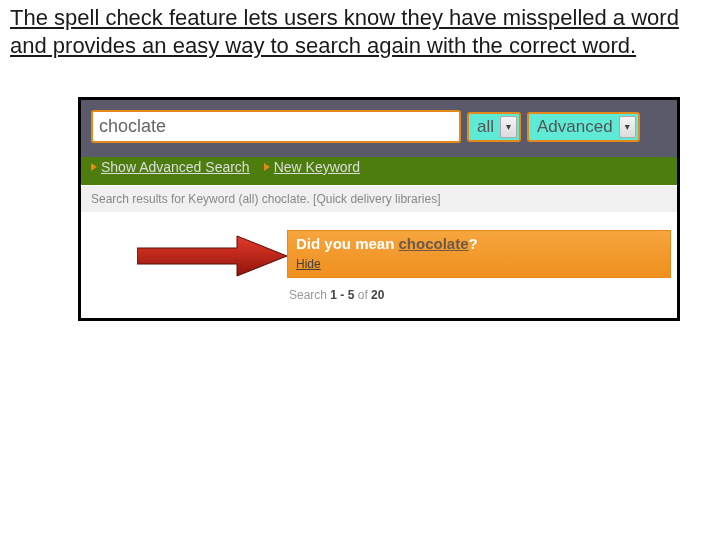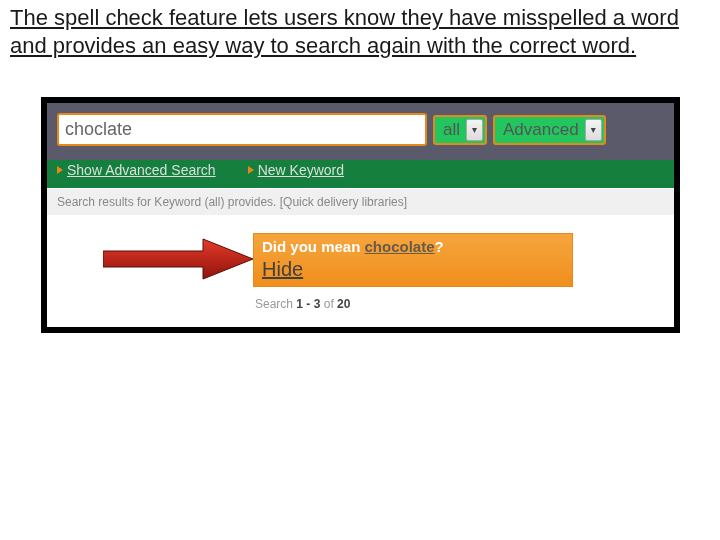--- a/index.html
+++ b/index.html
@@ -11,22 +11,22 @@
     color: #1a1a1a;
   }
   .intro {
     padding: 4px 10px 0 10px;
     font-size: 22px;
     line-height: 1.25;
     max-width: 690px;
     text-decoration: underline;
   }
   .shot {
-    margin: 38px 40px 0 41px;
-    border: 6px solid #000000;
+    margin: 38px 40px 0 78px;
+    border: 3px solid #000000;
   }
   .searchbar {
     background: #5a5a6a;
     padding: 10px 10px 8px 10px;
     display: flex;
     flex-wrap: wrap;
     gap: 6px;
     align-items: center;
   }
   .framed {
@@ -43,21 +43,21 @@
   .query input {
     width: 100%;
     font-size: 18px;
     color: #666;
     border: none;
     outline: none;
     padding: 2px 4px;
     font-family: inherit;
   }
   .drop {
-    background: #22c55e;
+    background: #5eead4;
     display: inline-flex;
     align-items: center;
     padding: 2px 2px 2px 8px;
     font-size: 17px;
     color: #555;
     height: 30px;
   }
   .drop .lbl { padding-right: 6px; }
   .drop .btn {
     width: 17px; height: 22px;
@@ -72,24 +72,24 @@
     background: linear-gradient(#e25519,#c03a0a);
     color: #fff;
     font-family: "Trebuchet MS", sans-serif;
     font-size: 18px;
     padding: 5px 16px;
     border: none;
     border-radius: 4px;
     margin-top: 4px;
   }
   .linksrow {
-    background: #15803d;
+    background: #4d7c0f;
     padding: 2px 10px 10px 10px;
     display: flex;
-    gap: 32px;
+    gap: 14px;
     align-items: center;
     font-family: "Trebuchet MS", sans-serif;
     font-size: 14px;
   }
   .linksrow .lnk {
     color: #ddd;
     text-decoration: underline;
     display: inline-flex;
     align-items: center;
     gap: 4px;
@@ -120,37 +120,37 @@
     width: 150px;
     height: 44px;
     pointer-events: none;
   }
   .dym {
     margin-left: 196px;
     border: 1px solid #e58a1a;
     background: #f39a2c;
     background: linear-gradient(#f6a53e,#ef8f1d);
     padding: 4px 8px 4px 8px;
-    width: 320px;
+    width: 384px;
     font-family: "Trebuchet MS", sans-serif;
     font-size: 15px;
     color: #fff;
     line-height: 1.25;
   }
   .dym .sugg {
     color: #6a5a4a;
     text-decoration: underline;
     font-weight: bold;
   }
   .dym .q { color:#fff; }
   .dym .hide {
     display: inline-block;
     color: #404040;
     text-decoration: underline;
-    font-size: 20px;
+    font-size: 12px;
     margin-top: 0px;
   }
   .count {
     margin-left: 196px;
     font-size: 12px;
     color: #999;
     padding: 10px 0 10px 2px;
     font-family: "Trebuchet MS", sans-serif;
   }
   .count b { color:#444; font-weight: bold; }
@@ -181,34 +181,34 @@
     <span class="lnk">
       <span class="arrow-sm"></span>
       <span>Show Advanced Search</span>
     </span>
     <span class="lnk">
       <span class="arrow-sm"></span>
       <span>New Keyword</span>
     </span>
   </div>
 
-  <div class="resultsfor">Search results for Keyword (all) provides. [Quick delivery libraries]</div>
+  <div class="resultsfor">Search results for Keyword (all) choclate. [Quick delivery libraries]</div>
 
   <div class="dym-wrap">
     <svg class="redarrow" viewBox="0 0 150 44">
       <defs>
         <linearGradient id="rg" x1="0" y1="0" x2="0" y2="1">
           <stop offset="0" stop-color="#e53a2a"></stop>
           <stop offset="1" stop-color="#8f140b"></stop>
         </linearGradient>
       </defs>
       <polygon points="0,14 100,14 100,2 150,22 100,42 100,30 0,30" fill="url(#rg)" stroke="#5a0e08" stroke-width="1"></polygon>
     </svg>
     <div class="dym">
       <b>Did you mean </b><a class="sugg">chocolate</a><b class="q">?</b><br>
       <a class="hide">Hide</a>
     </div>
     <div class="count">
-      <span>Search </span><b>1 - 3</b><span> of </span><b>20</b>
+      <span>Search </span><b>1 - 5</b><span> of </span><b>20</b>
     </div>
   </div>
 
 </div>
 
 </body></html>

